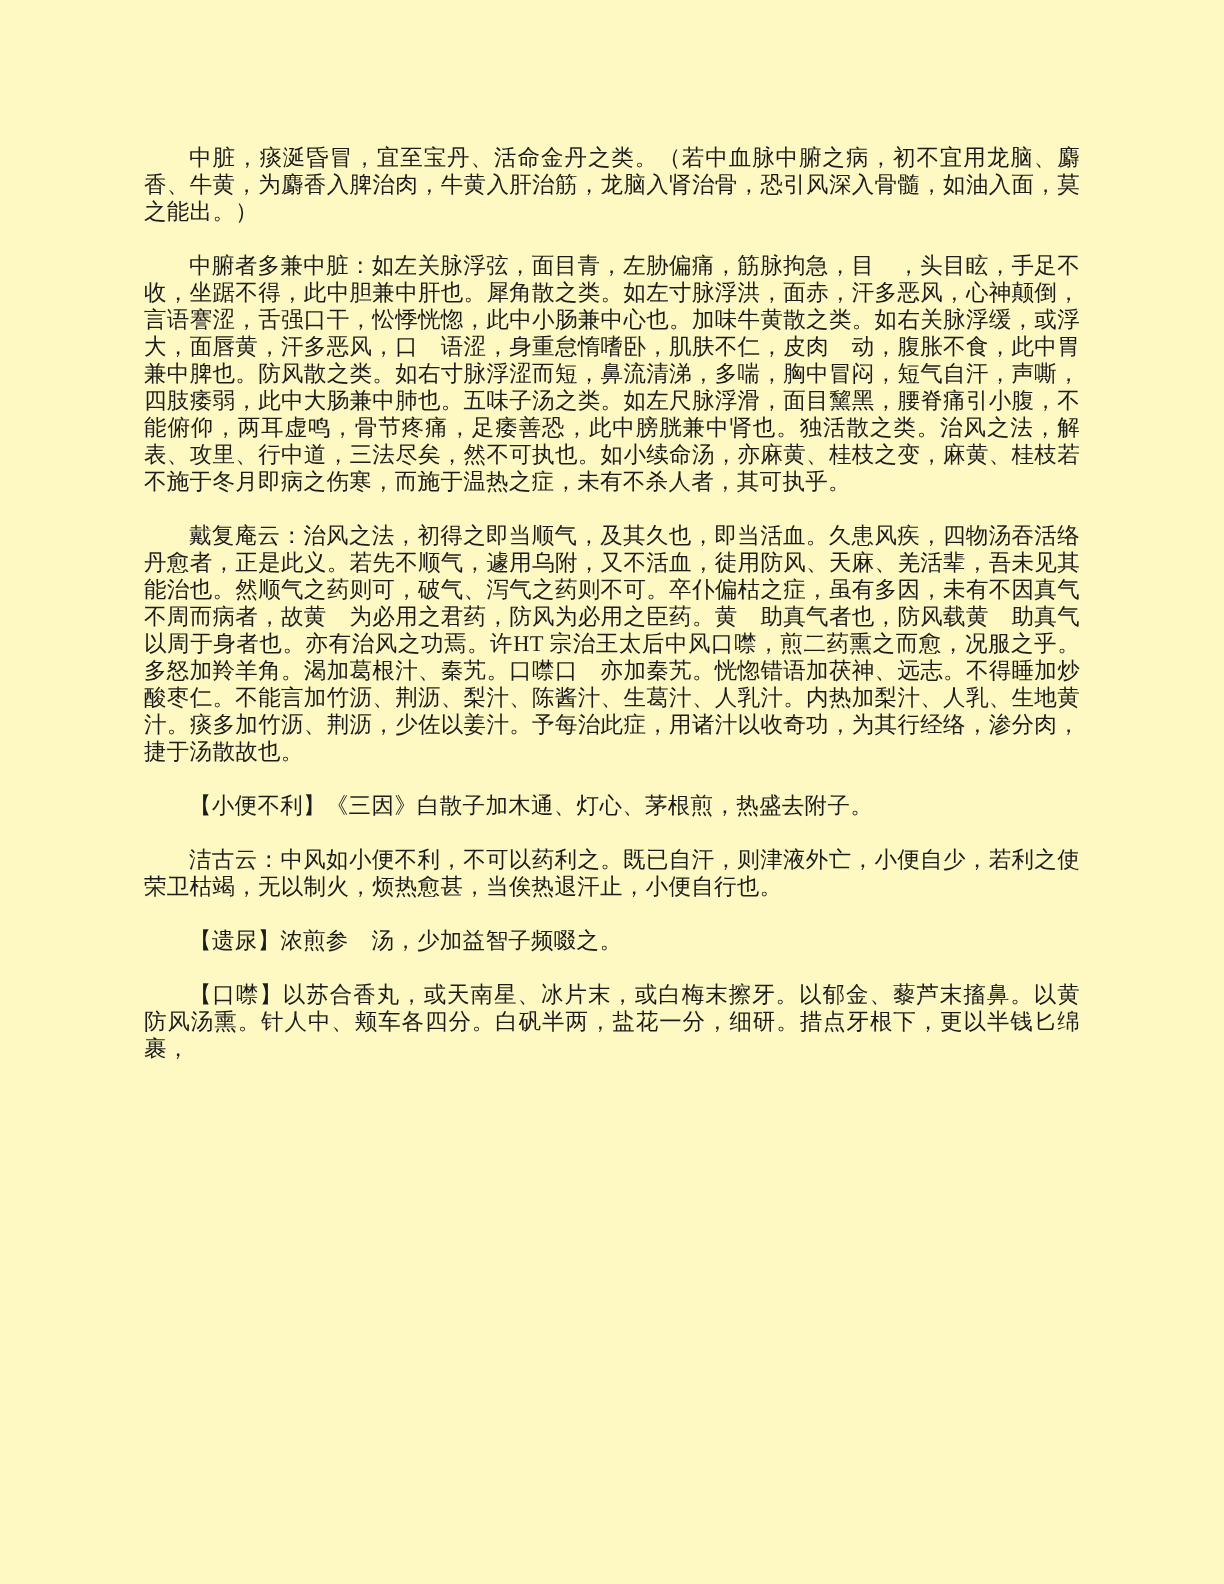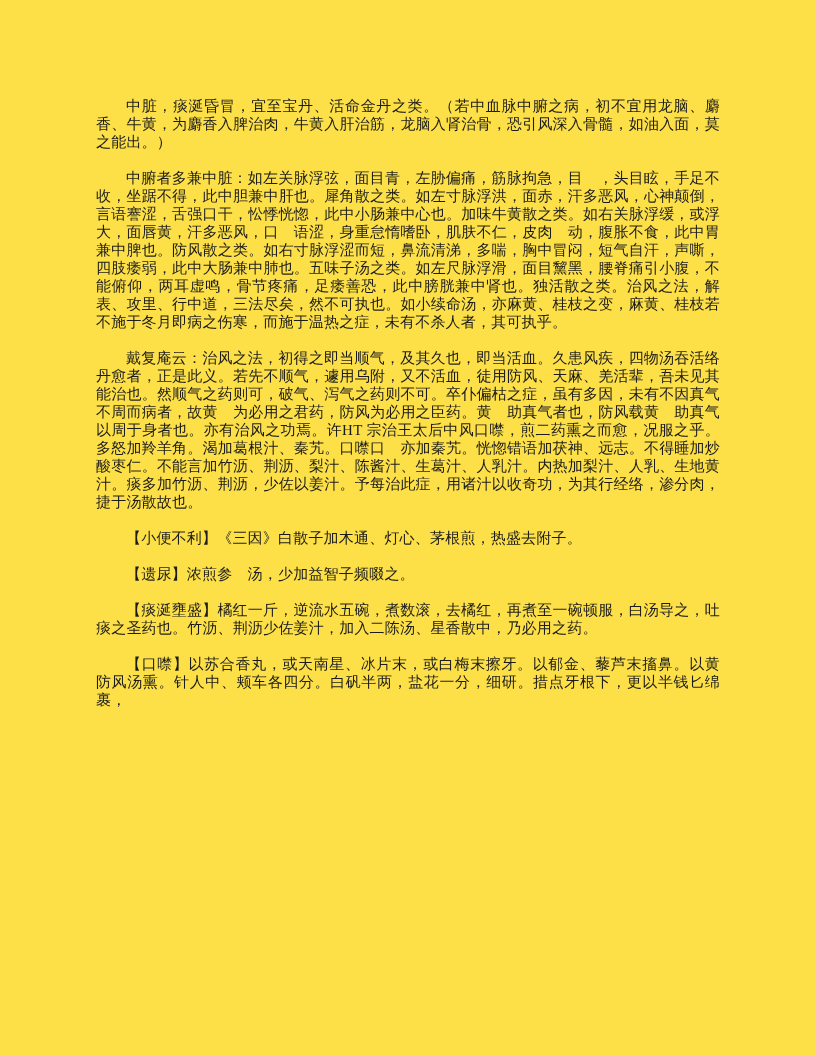--- a/index.html
+++ b/index.html
@@ -10,21 +10,21 @@
   body {
     width: 816px;
     height: 1056px;
     overflow: hidden;
   }
   .page {
     box-sizing: border-box;
     width: 816px;
     height: 1056px;
     padding: 97px 96px 0 96px;
-    background: #fde047;
+    background: #fef9c3;
     font-family: "Liberation Serif", "DejaVu Serif", serif;
     color: #1c1c1c;
   }
   .para {
     margin: 0 0 18px 0;
     font-size: 15px;
     line-height: 18px;
     text-align: justify;
     text-indent: 2em;
     word-break: break-all;
@@ -32,16 +32,16 @@
   }
 </style>
 </head>
 <body>
 
 <div class="page">
   <p class="para">中脏，痰涎昏冒，宜至宝丹、活命金丹之类。（若中血脉中腑之病，初不宜用龙脑、麝香、牛黄，为麝香入脾治肉，牛黄入肝治筋，龙脑入肾治骨，恐引风深入骨髓，如油入面，莫之能出。）</p>
   <p class="para">中腑者多兼中脏：如左关脉浮弦，面目青，左胁偏痛，筋脉拘急，目　，头目眩，手足不收，坐踞不得，此中胆兼中肝也。犀角散之类。如左寸脉浮洪，面赤，汗多恶风，心神颠倒，言语謇涩，舌强口干，忪悸恍惚，此中小肠兼中心也。加味牛黄散之类。如右关脉浮缓，或浮大，面唇黄，汗多恶风，口　语涩，身重怠惰嗜卧，肌肤不仁，皮肉　动，腹胀不食，此中胃兼中脾也。防风散之类。如右寸脉浮涩而短，鼻流清涕，多喘，胸中冒闷，短气自汗，声嘶，四肢痿弱，此中大肠兼中肺也。五味子汤之类。如左尺脉浮滑，面目黧黑，腰脊痛引小腹，不能俯仰，两耳虚鸣，骨节疼痛，足痿善恐，此中膀胱兼中肾也。独活散之类。治风之法，解表、攻里、行中道，三法尽矣，然不可执也。如小续命汤，亦麻黄、桂枝之变，麻黄、桂枝若不施于冬月即病之伤寒，而施于温热之症，未有不杀人者，其可执乎。</p>
   <p class="para">戴复庵云：治风之法，初得之即当顺气，及其久也，即当活血。久患风疾，四物汤吞活络丹愈者，正是此义。若先不顺气，遽用乌附，又不活血，徒用防风、天麻、羌活辈，吾未见其能治也。然顺气之药则可，破气、泻气之药则不可。卒仆偏枯之症，虽有多因，未有不因真气不周而病者，故黄　为必用之君药，防风为必用之臣药。黄　助真气者也，防风载黄　助真气以周于身者也。亦有治风之功焉。许HT 宗治王太后中风口噤，煎二药熏之而愈，况服之乎。多怒加羚羊角。渴加葛根汁、秦艽。口噤口　亦加秦艽。恍惚错语加茯神、远志。不得睡加炒酸枣仁。不能言加竹沥、荆沥、梨汁、陈酱汁、生葛汁、人乳汁。内热加梨汁、人乳、生地黄汁。痰多加竹沥、荆沥，少佐以姜汁。予每治此症，用诸汁以收奇功，为其行经络，渗分肉，捷于汤散故也。</p>
   <p class="para">【小便不利】《三因》白散子加木通、灯心、茅根煎，热盛去附子。</p>
+  <p class="para">洁古云：中风如小便不利，不可以药利之。既已自汗，则津液外亡，小便自少，若利之使荣卫枯竭，无以制火，烦热愈甚，当俟热退汗止，小便自行也。</p>
   <p class="para">【遗尿】浓煎参　汤，少加益智子频啜之。</p>
-  <p class="para">【痰涎壅盛】橘红一斤，逆流水五碗，煮数滚，去橘红，再煮至一碗顿服，白汤导之，吐痰之圣药也。竹沥、荆沥少佐姜汁，加入二陈汤、星香散中，乃必用之药。</p>
   <p class="para">【口噤】以苏合香丸，或天南星、冰片末，或白梅末擦牙。以郁金、藜芦末搐鼻。以黄　防风汤熏。针人中、颊车各四分。白矾半两，盐花一分，细研。措点牙根下，更以半钱匕绵裹，</p>
 </div>
 
 </body></html>

